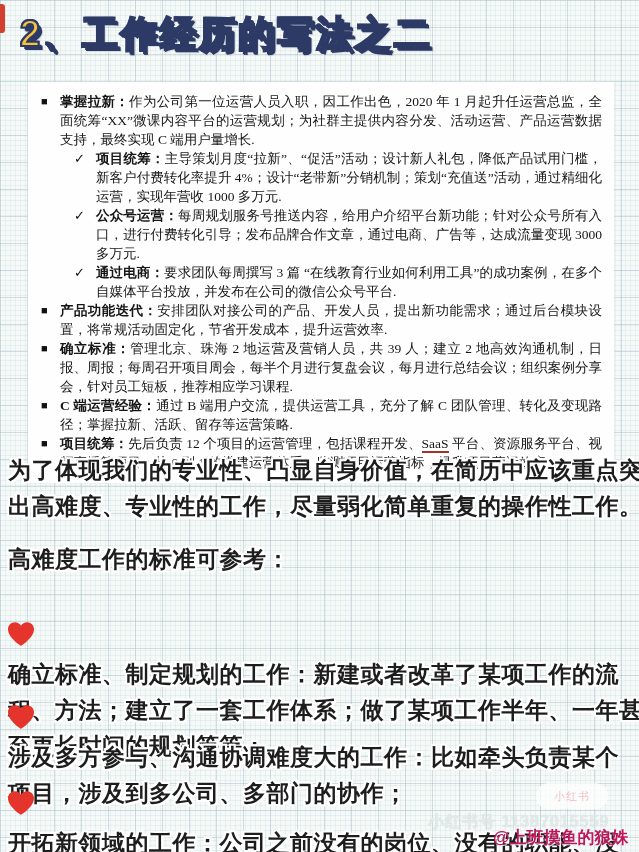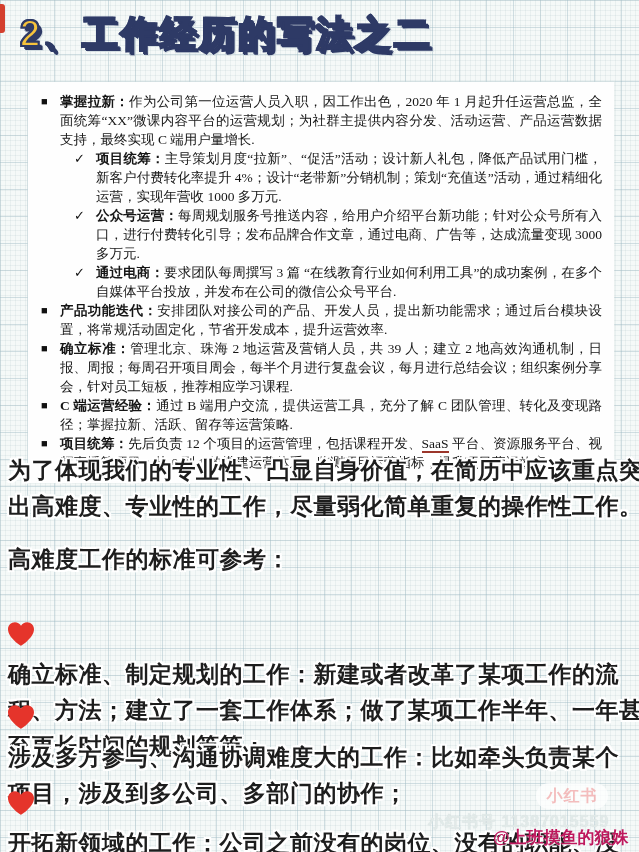--- a/index.html
+++ b/index.html
@@ -61,21 +61,21 @@
       -2px -2px 0 #ffffff, 2px -2px 0 #ffffff,
       -2px 2px 0 #ffffff, 2px 2px 0 #ffffff,
       0 -2px 0 #ffffff, 0 2px 0 #ffffff,
       -2px 0 0 #ffffff, 2px 0 0 #ffffff;
   }
   .bigtext .txt{ white-space:pre; }
   .heart-icon{ display:inline-block; vertical-align:-4px; margin-right:3px; }
   .xhs-badge{
     position:absolute; left:536px; top:783px; width:72px; height:26px;
     background:rgba(255,255,255,0.72); border-radius:13px;
-    font-size:16px; font-weight:700; color:rgba(235,110,110,0.45);
+    font-size:11px; font-weight:400; color:rgba(235,110,110,0.45);
     text-align:center; line-height:26px; letter-spacing:1px;
   }
   .watermark-id{
     position:absolute; left:428px; top:812px;
     font-size:16px; font-weight:700; letter-spacing:1px;
     color:rgba(226,234,233,0.95);
     text-shadow:0 0 1px rgba(190,200,200,0.6);
     white-space:nowrap;
   }
   .watermark-username{

